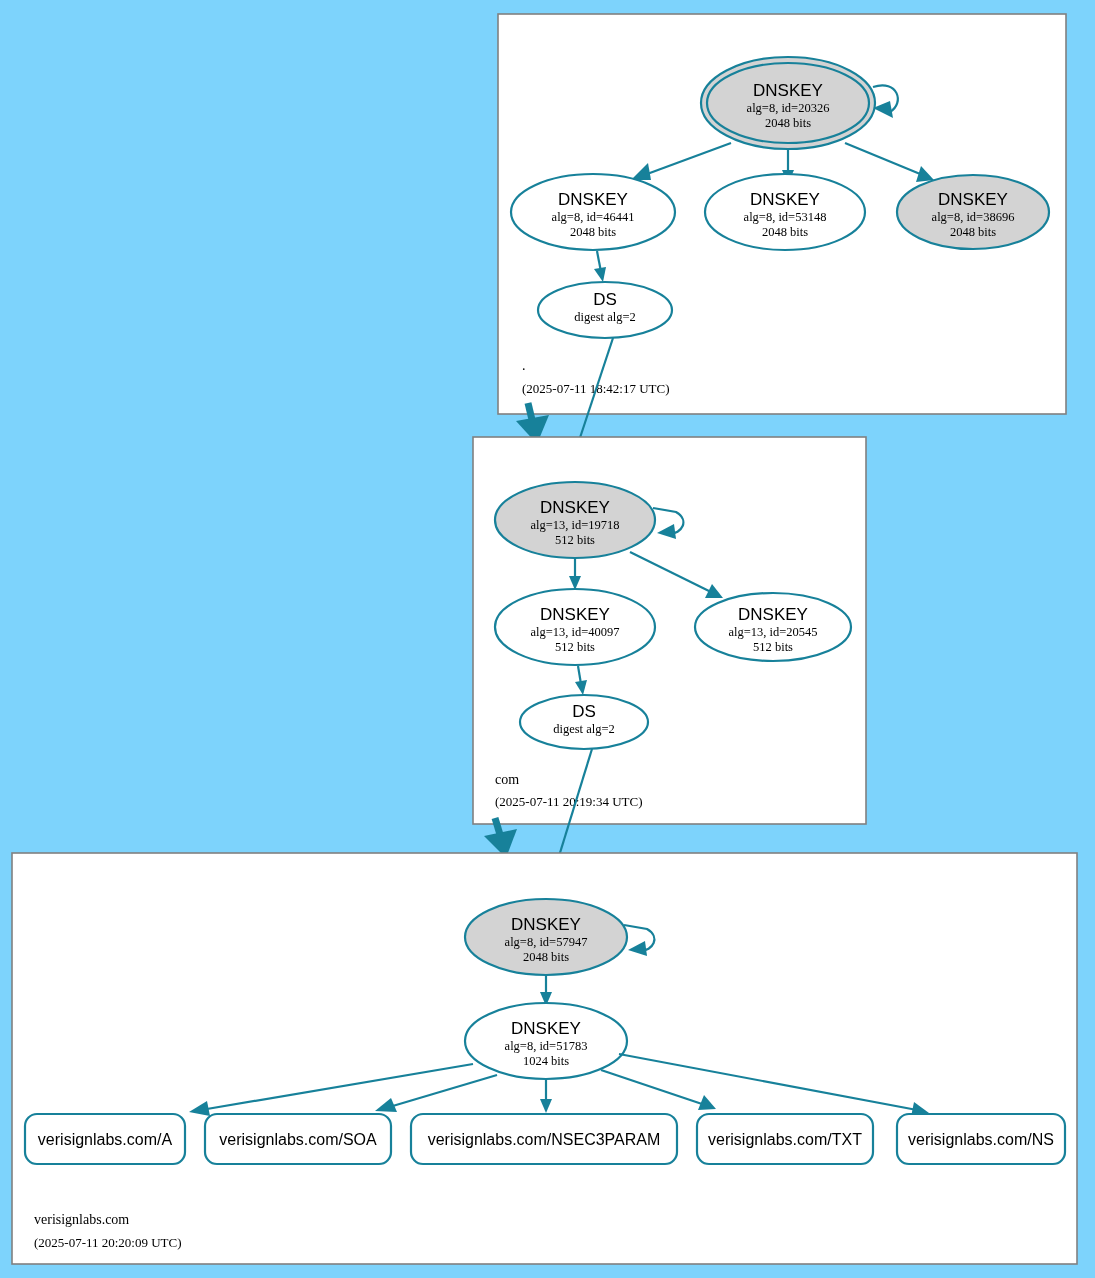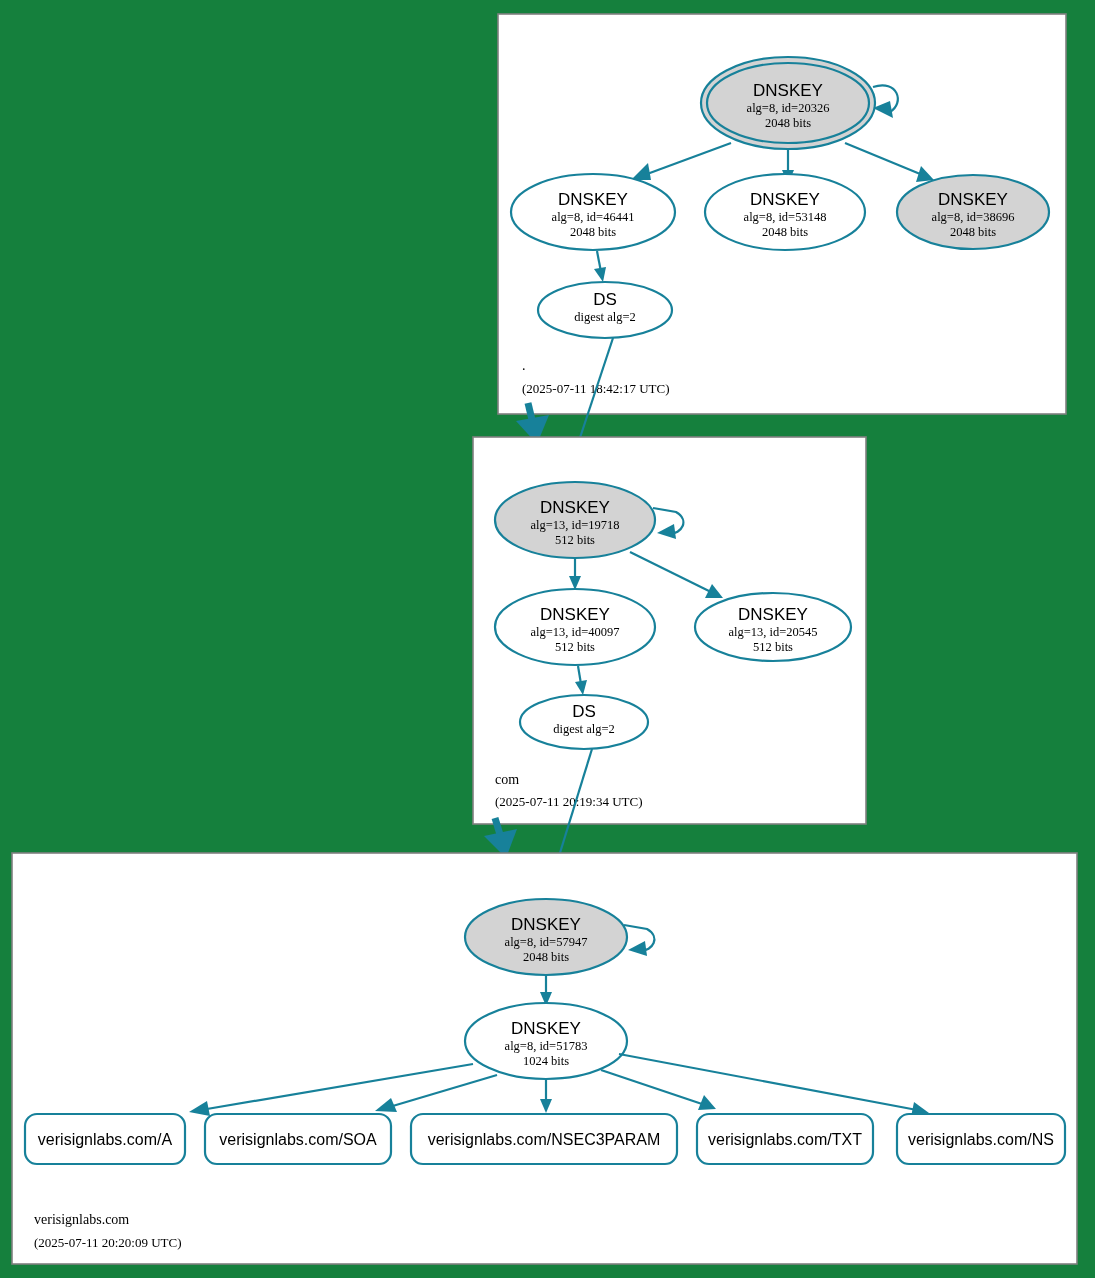--- a/index.html
+++ b/index.html
@@ -8,21 +8,21 @@
     background: #ffffff;
   }
   body {
     font-family: "Liberation Sans", sans-serif;
   }
   #diagram-root {
     position: relative;
     width: 1095px;
     height: 1278px;
     overflow: hidden;
-    background: #15803d;
+    background: #7dd3fc;
   }
   svg.graph {
     display: block;
     width: 1095px;
     height: 1278px;
   }
   .zone-box {
     fill: #ffffff;
     stroke: #808080;
     stroke-width: 1.6;

